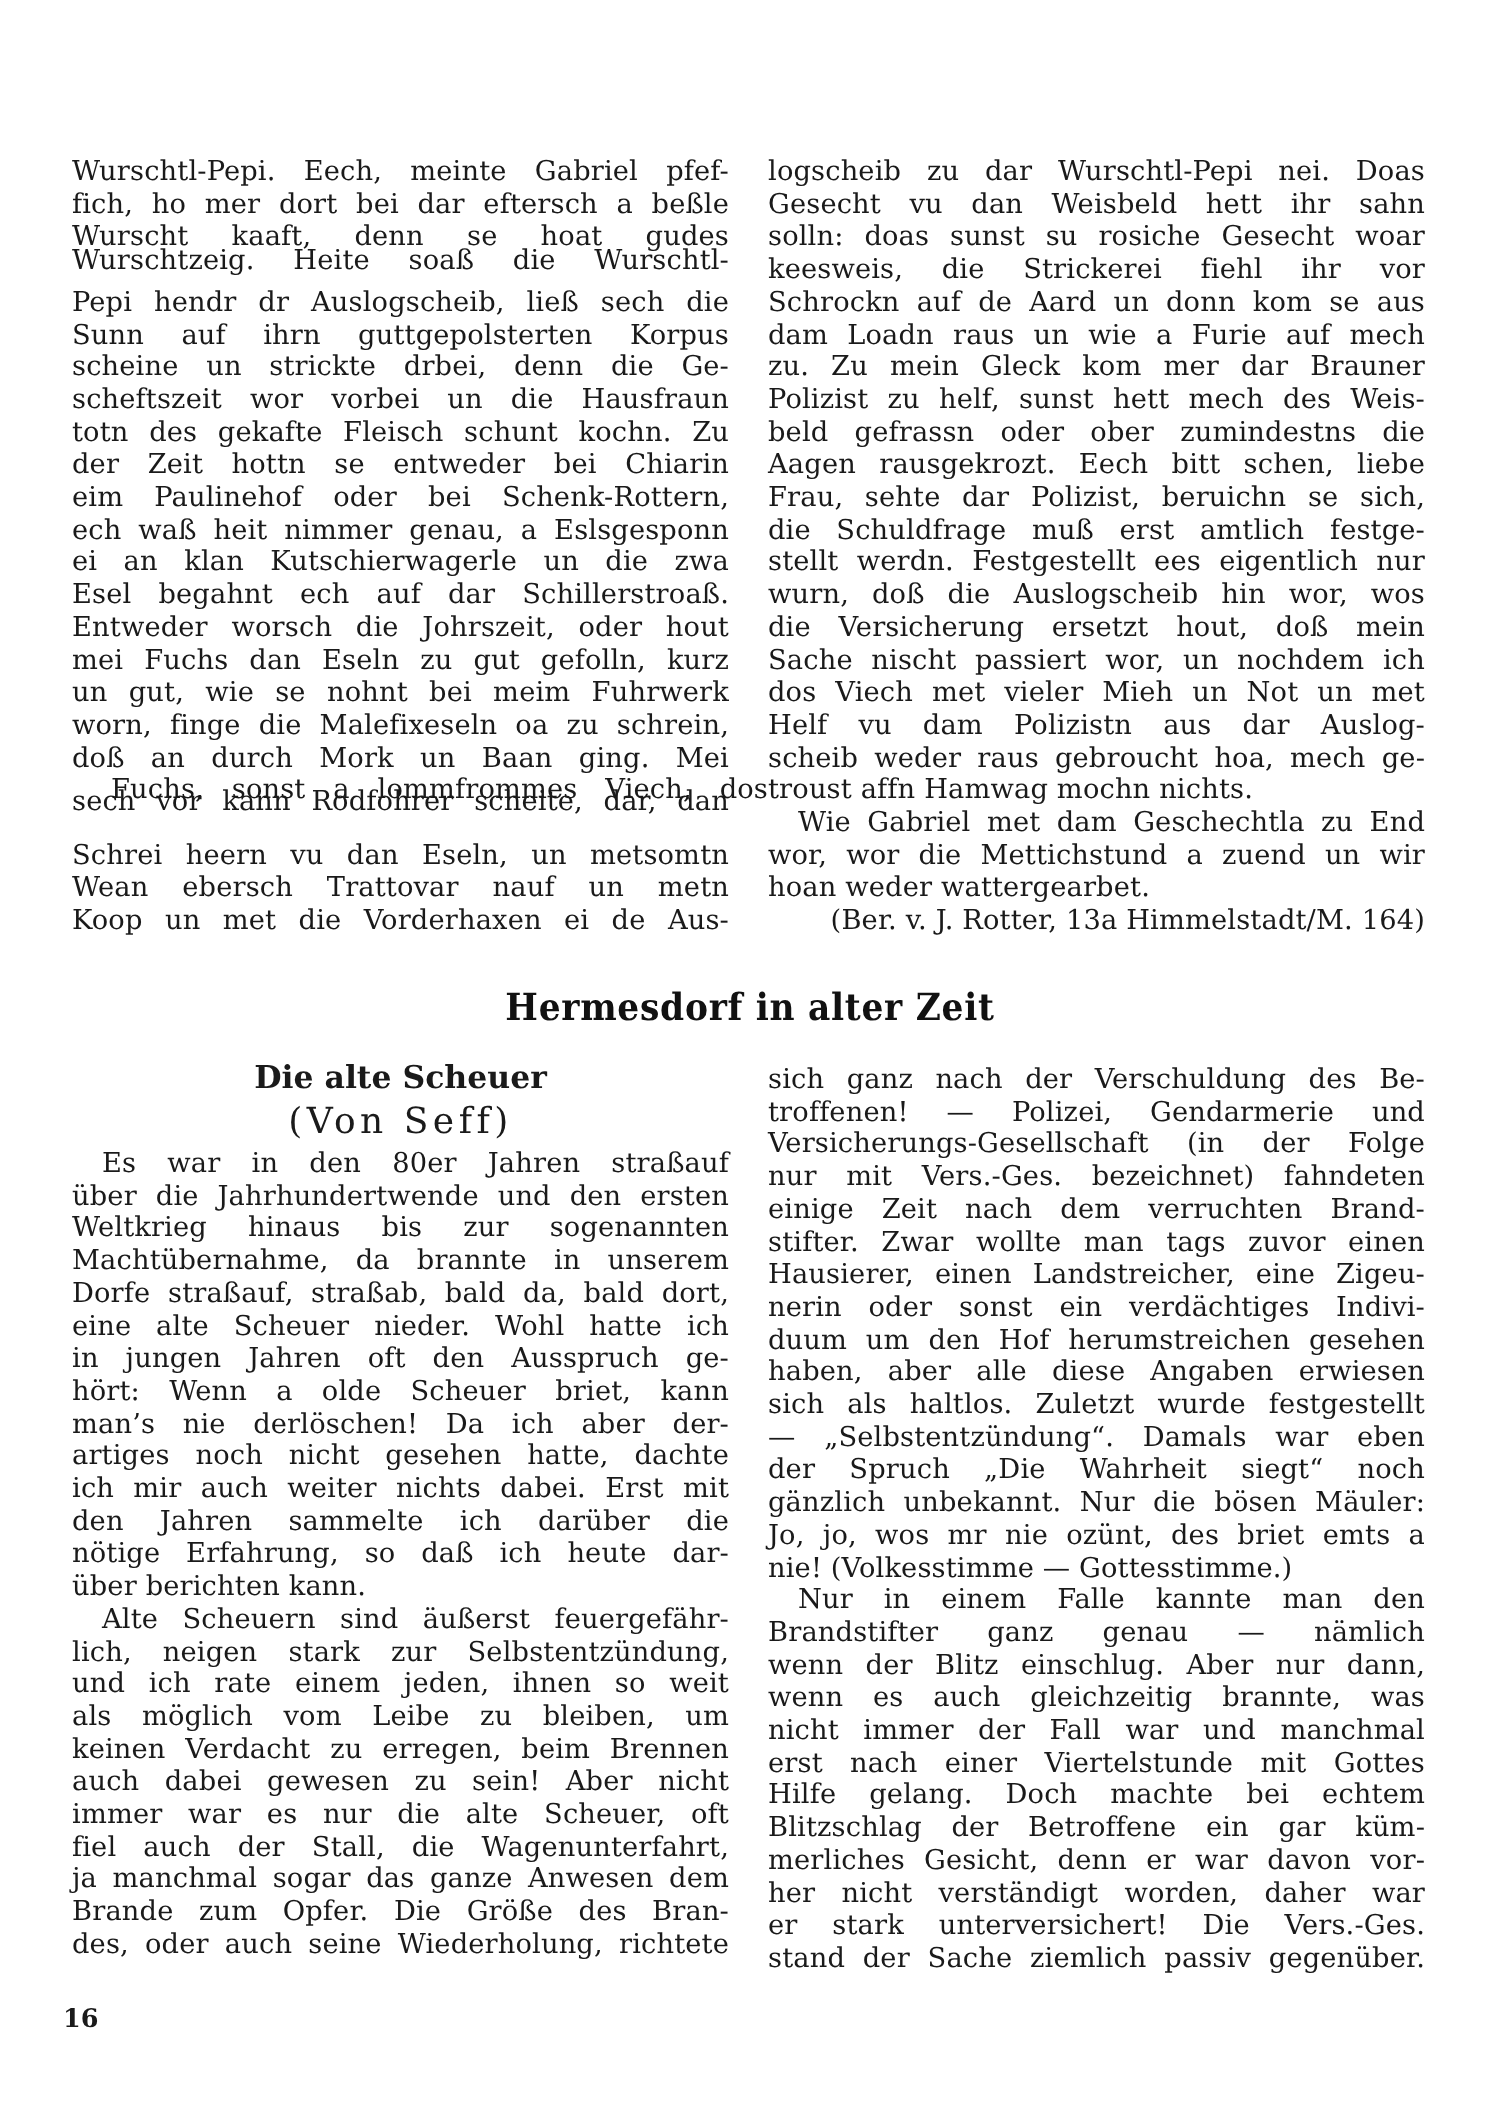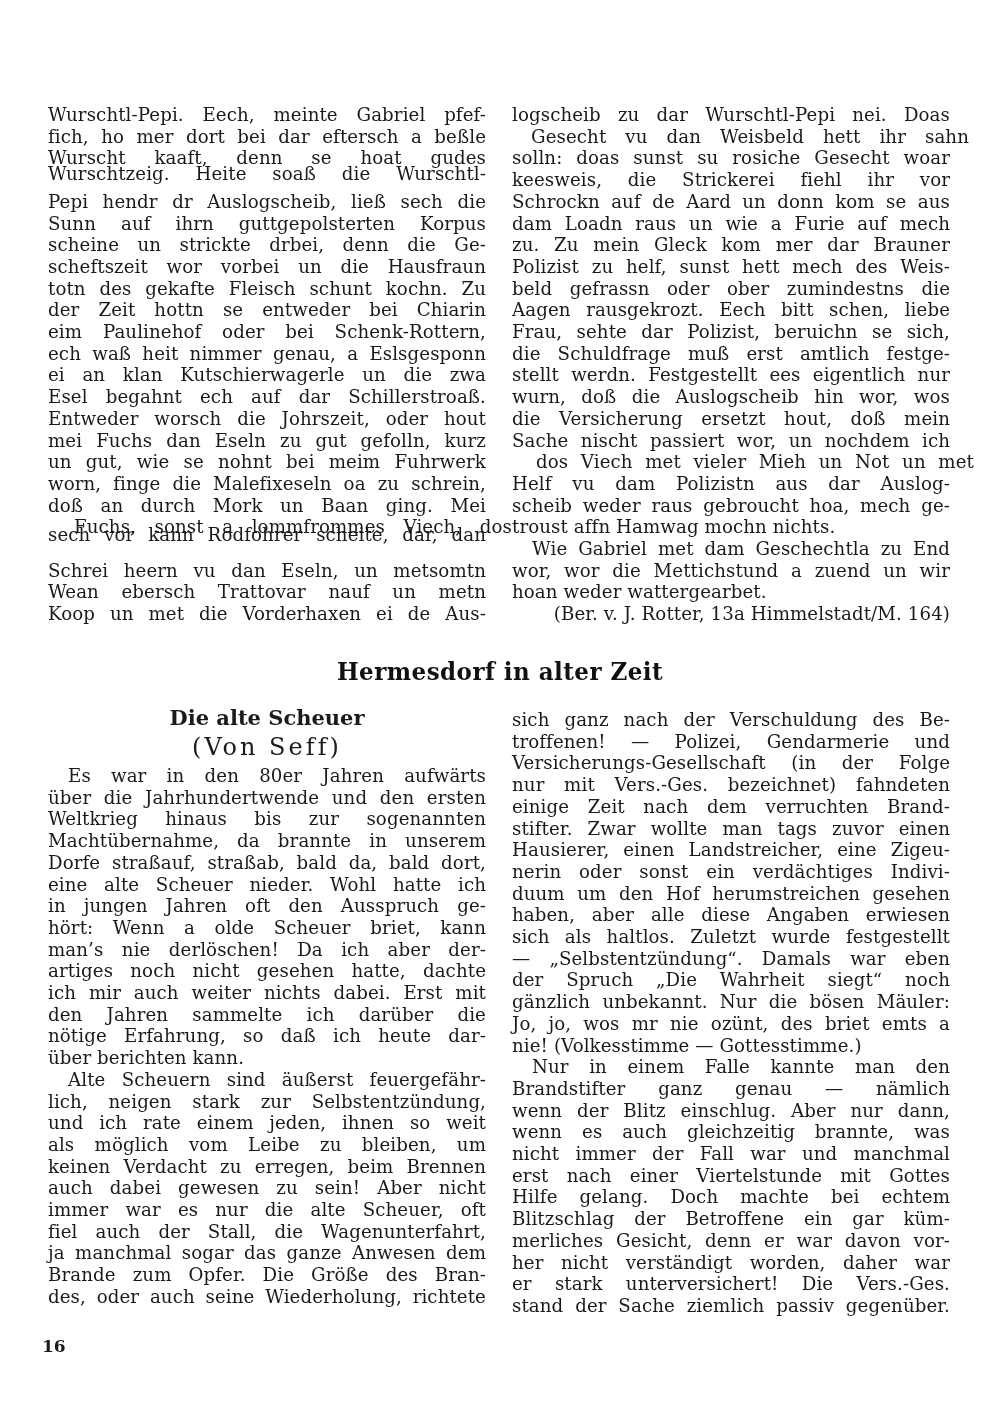--- a/index.html
+++ b/index.html
@@ -96,51 +96,51 @@
       <div class="line" style="top: 390.6px;">doß an durch Mork un Baan ging. Mei</div>
       <div class="line" style="top: 412.3px; margin-left: 26px;">Fuchs, sonst a lommfrommes Viech, dos</div>
       <div class="line" style="top: 420px;">sech vor kann Rodfohrer scheite, dar, dan</div>
       <div class="line" style="top: 455.7px;">Schrei heern vu dan Eseln, un metsomtn</div>
       <div class="line" style="top: 477.4px;">Wean ebersch Trattovar nauf un metn</div>
       <div class="line" style="top: 499.1px;">Koop un met die Vorderhaxen ei de Aus-</div>
     </div>
 
   <div class="col" id="top-right" style="left:512px; top:104px;">
       <div class="line" style="top: 0px;">logscheib zu dar Wurschtl-Pepi nei. Doas</div>
-      <div class="line" style="top: 21.7px; margin-left: 19px;">Gesecht vu dan Weisbeld hett ihr sahn</div>
+      <div class="line" style="top: 21.7px;">Gesecht vu dan Weisbeld hett ihr sahn</div>
       <div class="line" style="top: 43.4px;">solln: doas sunst su rosiche Gesecht woar</div>
       <div class="line" style="top: 65.1px;">keesweis, die Strickerei fiehl ihr vor</div>
       <div class="line" style="top: 86.8px;">Schrockn auf de Aard un donn kom se aus</div>
       <div class="line" style="top: 108.5px;">dam Loadn raus un wie a Furie auf mech</div>
       <div class="line" style="top: 130.2px;">zu. Zu mein Gleck kom mer dar Brauner</div>
       <div class="line" style="top: 151.9px;">Polizist zu helf, sunst hett mech des Weis-</div>
       <div class="line" style="top: 173.6px;">beld gefrassn oder ober zumindestns die</div>
       <div class="line" style="top: 195.3px;">Aagen rausgekrozt. Eech bitt schen, liebe</div>
       <div class="line" style="top: 217px;">Frau, sehte dar Polizist, beruichn se sich,</div>
       <div class="line" style="top: 238.7px;">die Schuldfrage muß erst amtlich festge-</div>
       <div class="line" style="top: 260.4px;">stellt werdn. Festgestellt ees eigentlich nur</div>
       <div class="line" style="top: 282.1px;">wurn, doß die Auslogscheib hin wor, wos</div>
       <div class="line" style="top: 303.8px;">die Versicherung ersetzt hout, doß mein</div>
       <div class="line" style="top: 325.5px;">Sache nischt passiert wor, un nochdem ich</div>
-      <div class="line" style="top: 347.2px; margin-left: 24px;">dos Viech met vieler Mieh un Not un met</div>
+      <div class="line" style="top: 347.2px;">dos Viech met vieler Mieh un Not un met</div>
       <div class="line" style="top: 368.9px;">Helf vu dam Polizistn aus dar Auslog-</div>
       <div class="line" style="top: 390.6px;">scheib weder raus gebroucht hoa, mech ge-</div>
       <div class="line last" style="top: 412.3px;">troust affn Hamwag mochn nichts.</div>
       <div class="line indent" style="top: 434px;">Wie Gabriel met dam Geschechtla zu End</div>
       <div class="line" style="top: 455.7px;">wor, wor die Mettichstund a zuend un wir</div>
       <div class="line last" style="top: 477.4px;">hoan weder wattergearbet.</div>
       <div class="line right" style="top: 499.1px;">(Ber. v. J. Rotter, 13a Himmelstadt/M. 164)</div>
     </div>
 
   <div class="section-title">Hermesdorf in alter Zeit</div>
   <div class="sub-title">Die alte Scheuer</div>
   <div class="author">(Von Seff)</div>
 
   <div class="col" id="sec-left" style="left:48px; top:765px;">
-      <div class="line indent" style="top: 0px;">Es war in den 80er Jahren aufwärts</div>
+      <div class="line indent" style="top: 0px;">Es war in den 80er Jahren straßauf</div>
       <div class="line" style="top: 21.7px;">über die Jahrhundertwende und den ersten</div>
       <div class="line" style="top: 43.4px;">Weltkrieg hinaus bis zur sogenannten</div>
       <div class="line" style="top: 65.1px;">Machtübernahme, da brannte in unserem</div>
       <div class="line" style="top: 86.8px;">Dorfe straßauf, straßab, bald da, bald dort,</div>
       <div class="line" style="top: 108.5px;">eine alte Scheuer nieder. Wohl hatte ich</div>
       <div class="line" style="top: 130.2px;">in jungen Jahren oft den Ausspruch ge-</div>
       <div class="line" style="top: 151.9px;">hört: Wenn a olde Scheuer briet, kann</div>
       <div class="line" style="top: 173.6px;">man’s nie derlöschen! Da ich aber der-</div>
       <div class="line" style="top: 195.3px;">artiges noch nicht gesehen hatte, dachte</div>
       <div class="line" style="top: 217px;">ich mir auch weiter nichts dabei. Erst mit</div>

